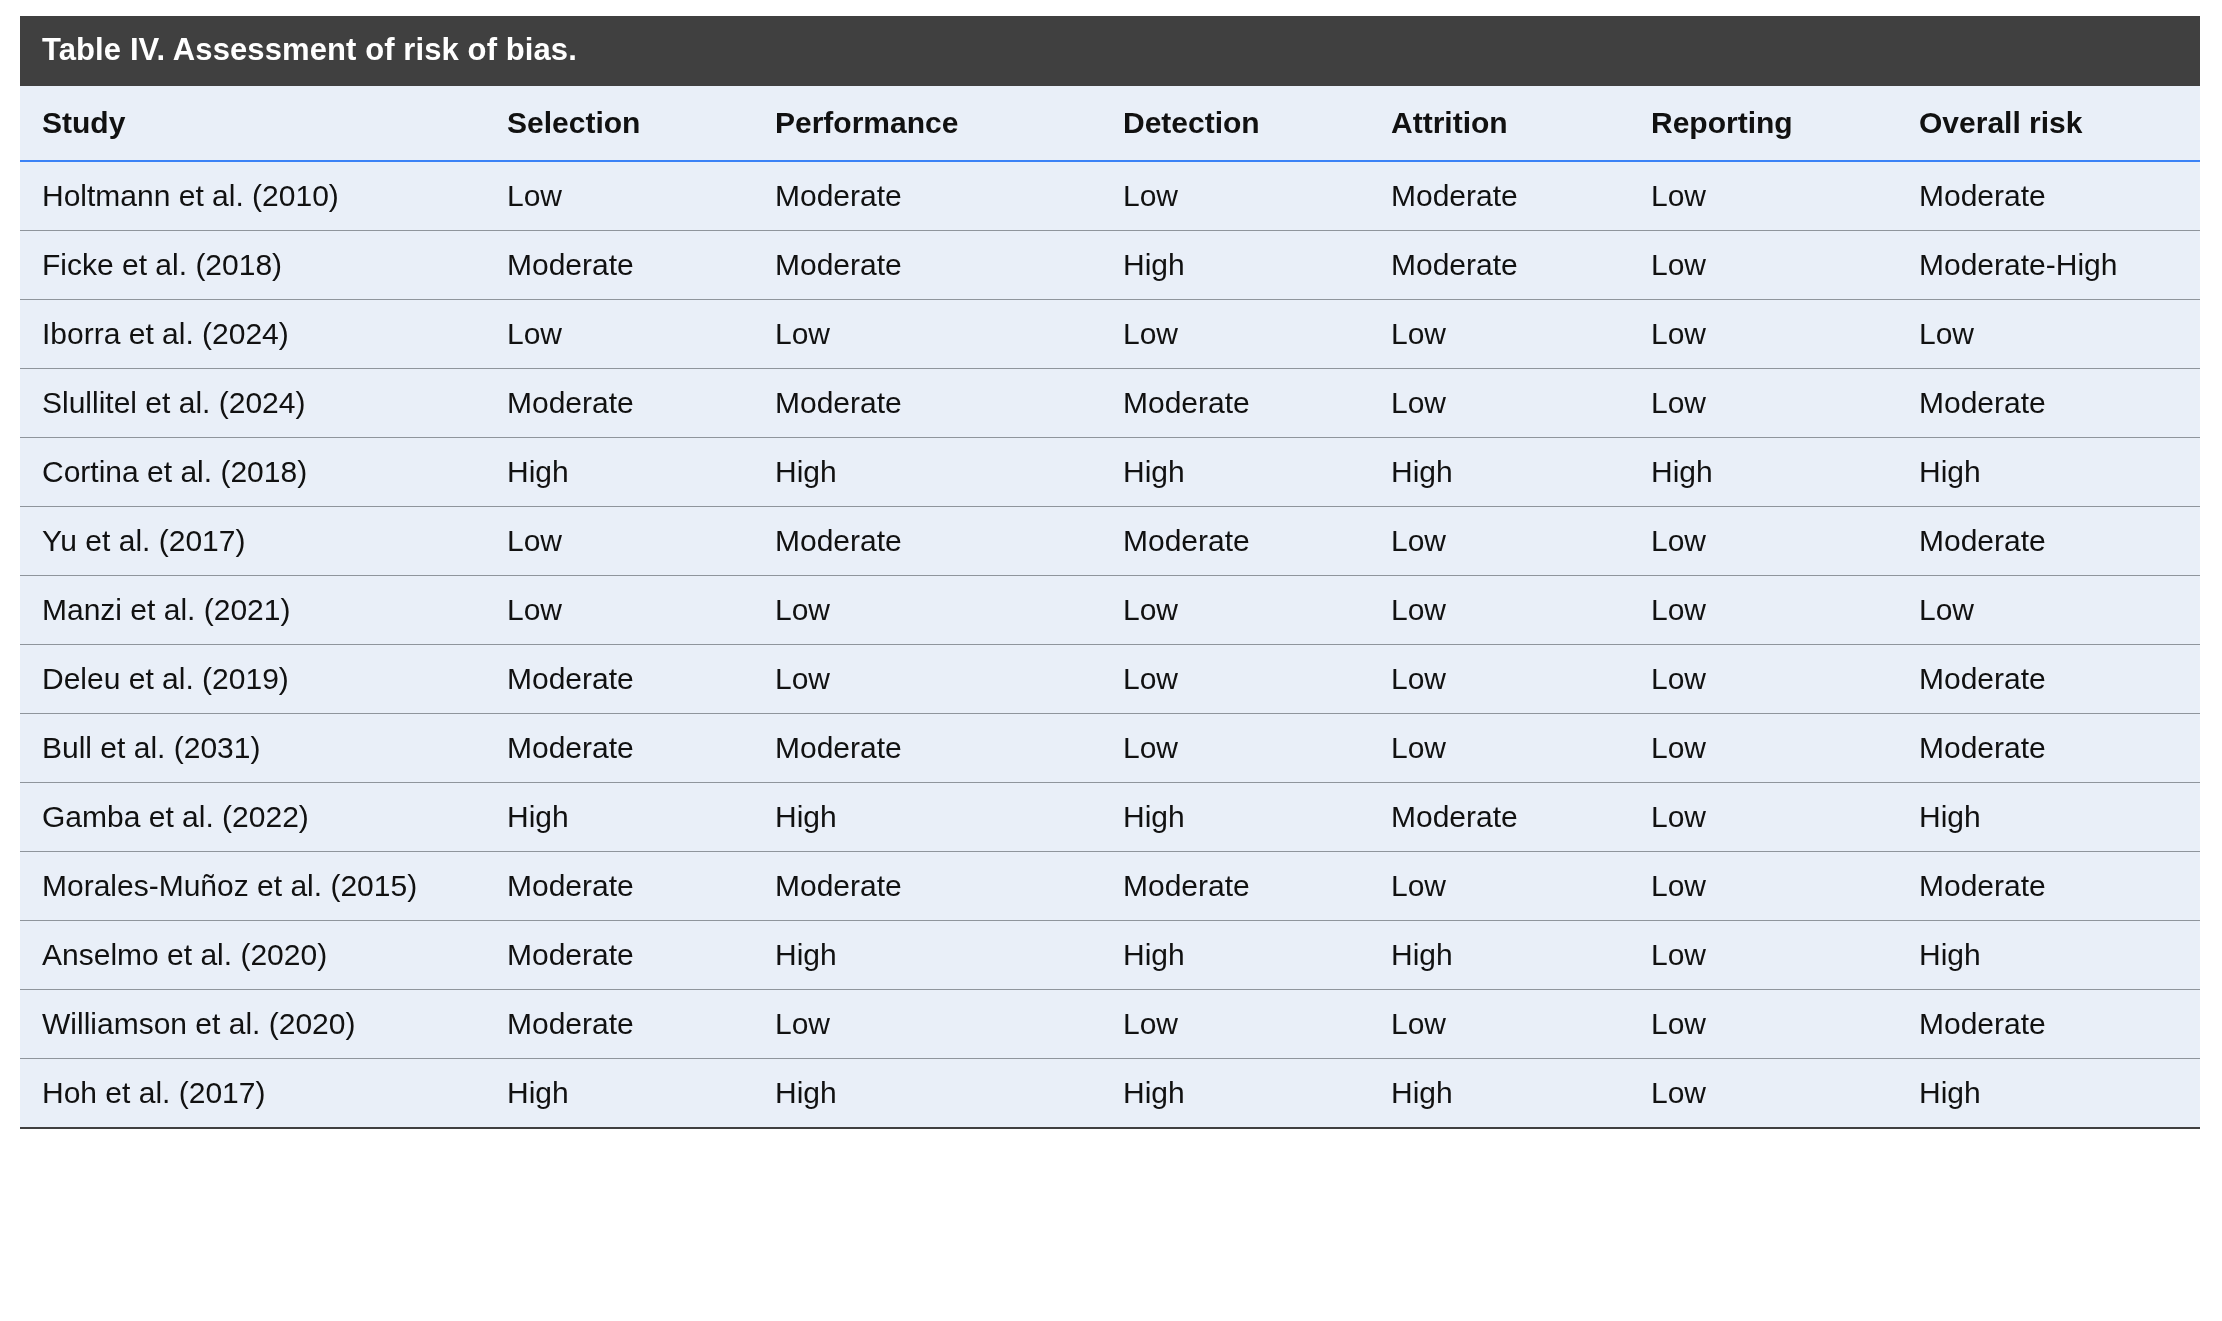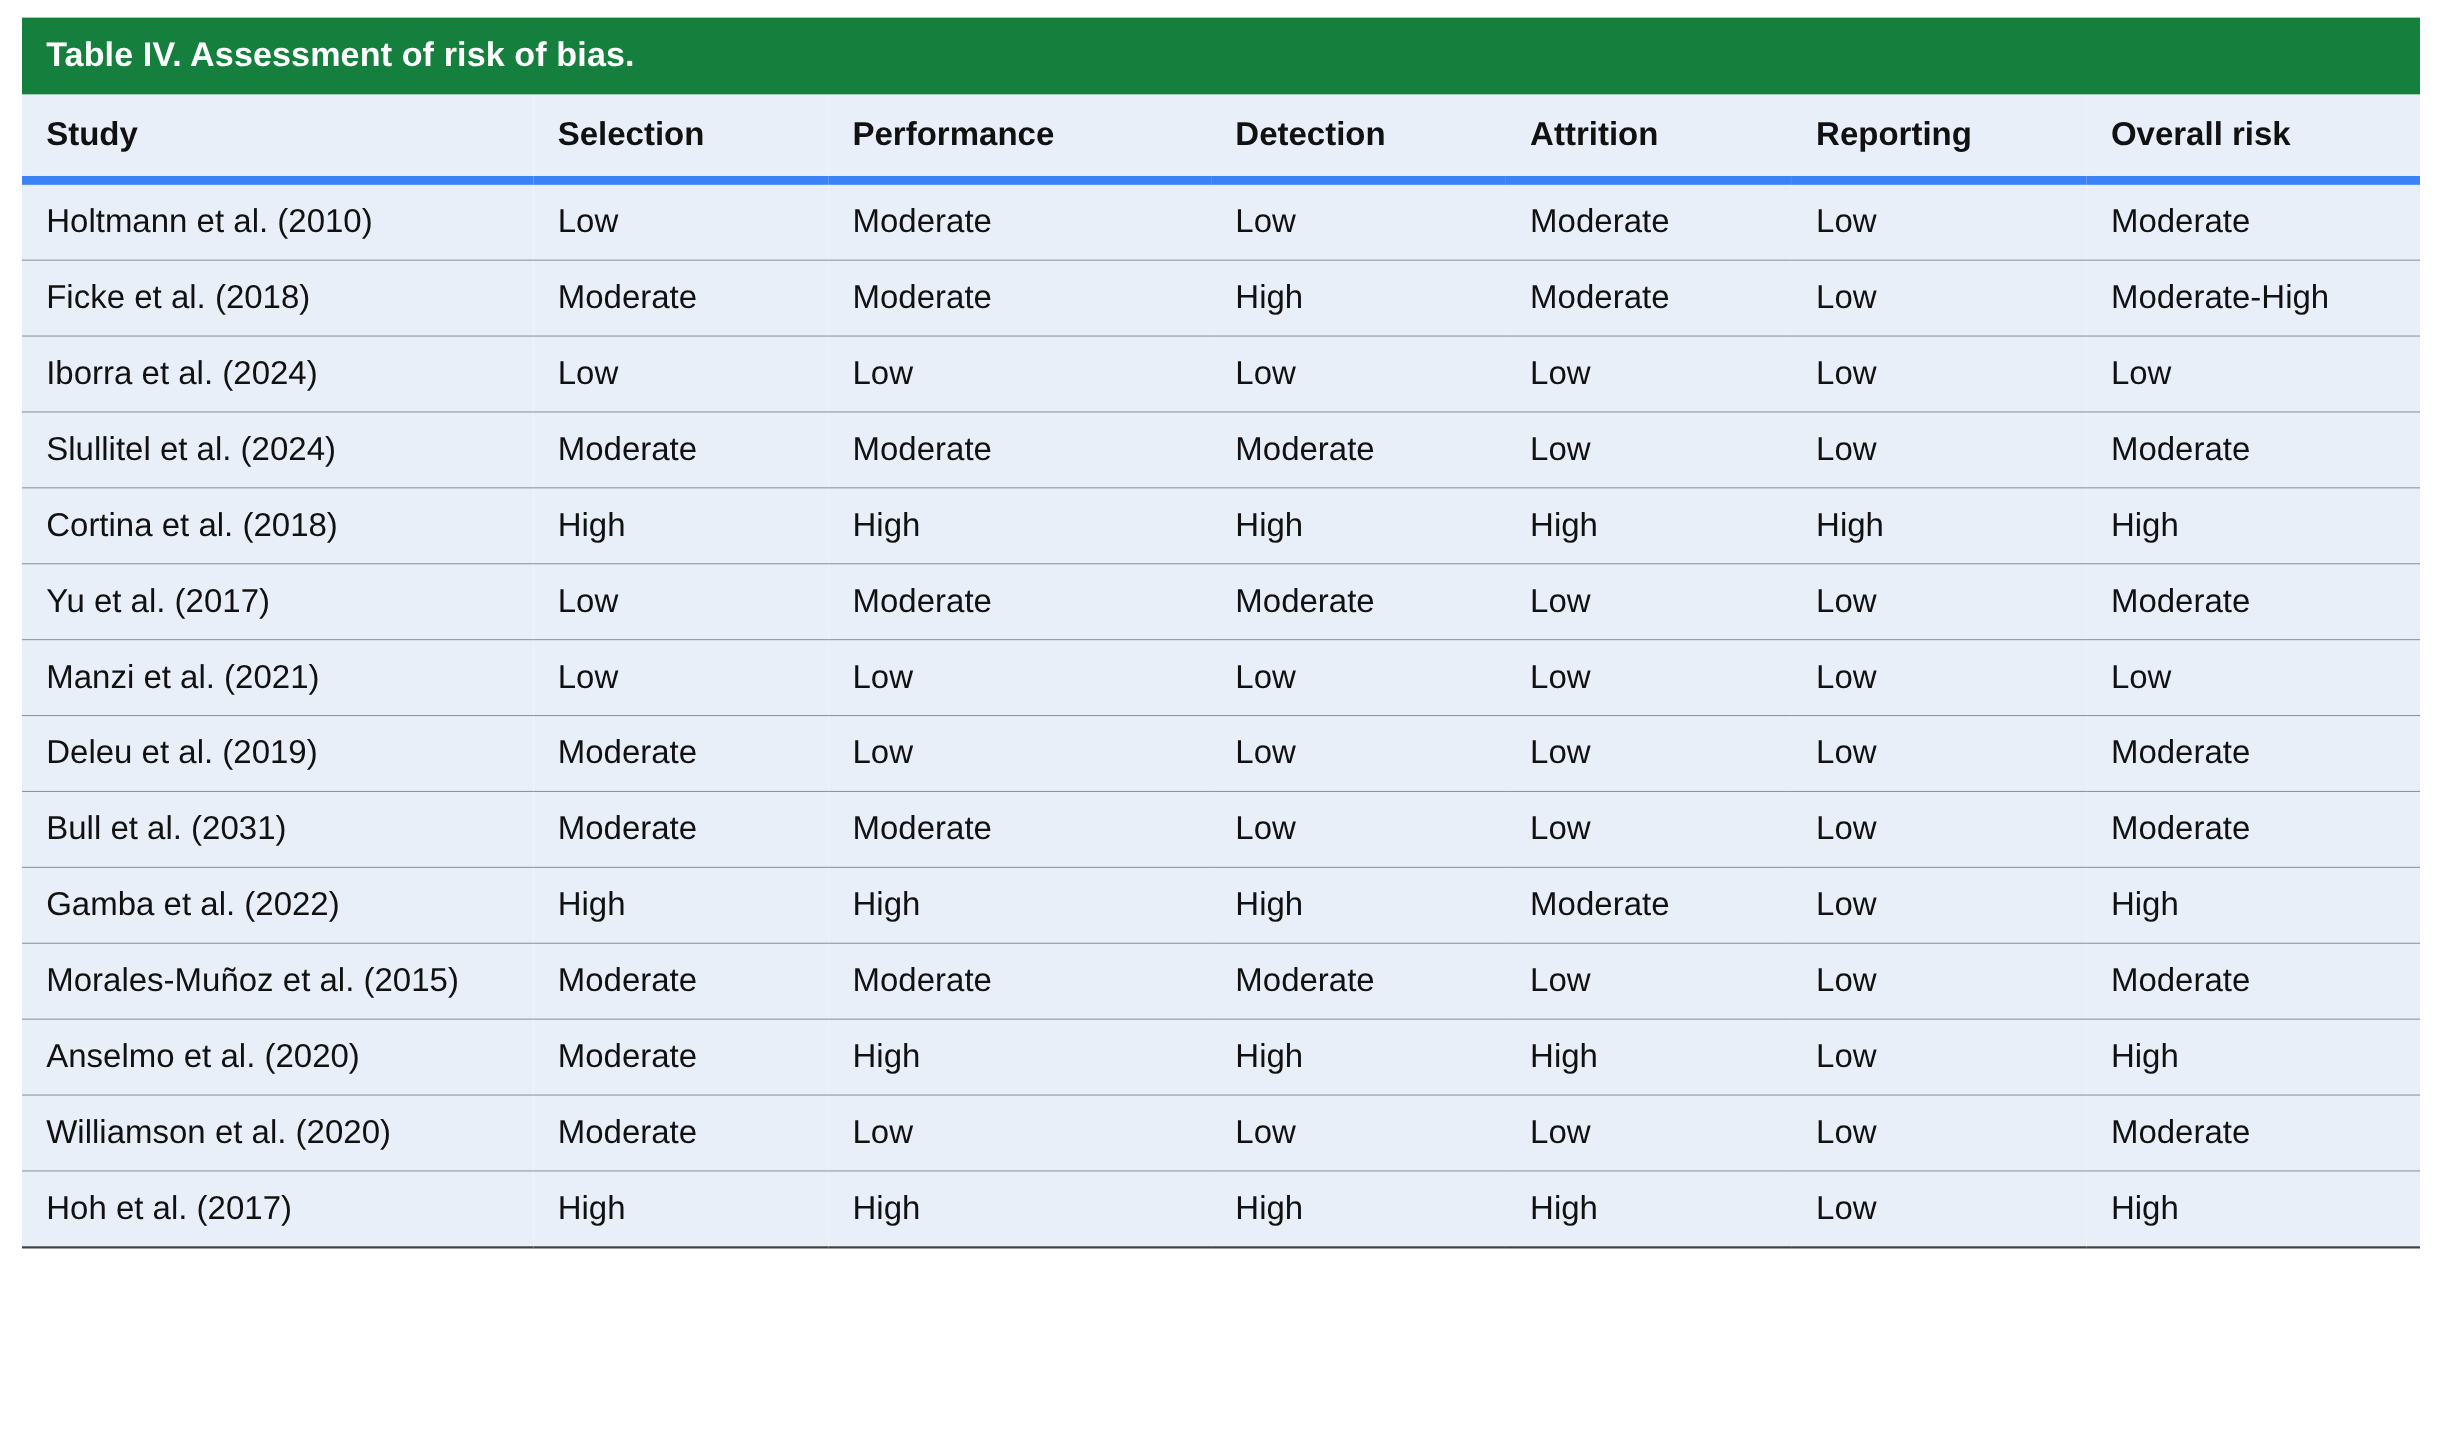--- a/index.html
+++ b/index.html
@@ -18,36 +18,36 @@
     box-sizing: border-box;
     padding: 16px 20px 0 20px;
   }
   table.bias-table {
     border-collapse: collapse;
     width: 2180px;
     table-layout: fixed;
   }
   caption.table-caption {
     caption-side: top;
-    background: #15803d;
+    background: #404040;
     color: #ffffff;
     font-size: 31px;
     font-weight: bold;
     text-align: left;
     padding: 16px 22px 18px 22px;
     letter-spacing: 0.1px;
   }
   thead th {
     background: #e9eff8;
     color: #111111;
     font-size: 30px;
     font-weight: bold;
     text-align: left;
     padding: 20px 10px 20px 22px;
-    border-bottom: 8px solid #3b82f6;
+    border-bottom: 2px solid #3b82f6;
     white-space: nowrap;
   }
   tbody td {
     background: #e9eff8;
     color: #111111;
     font-size: 30px;
     font-weight: normal;
     text-align: left;
     padding: 17px 10px 17px 22px;
     border-bottom: 1px solid #8f959c;

